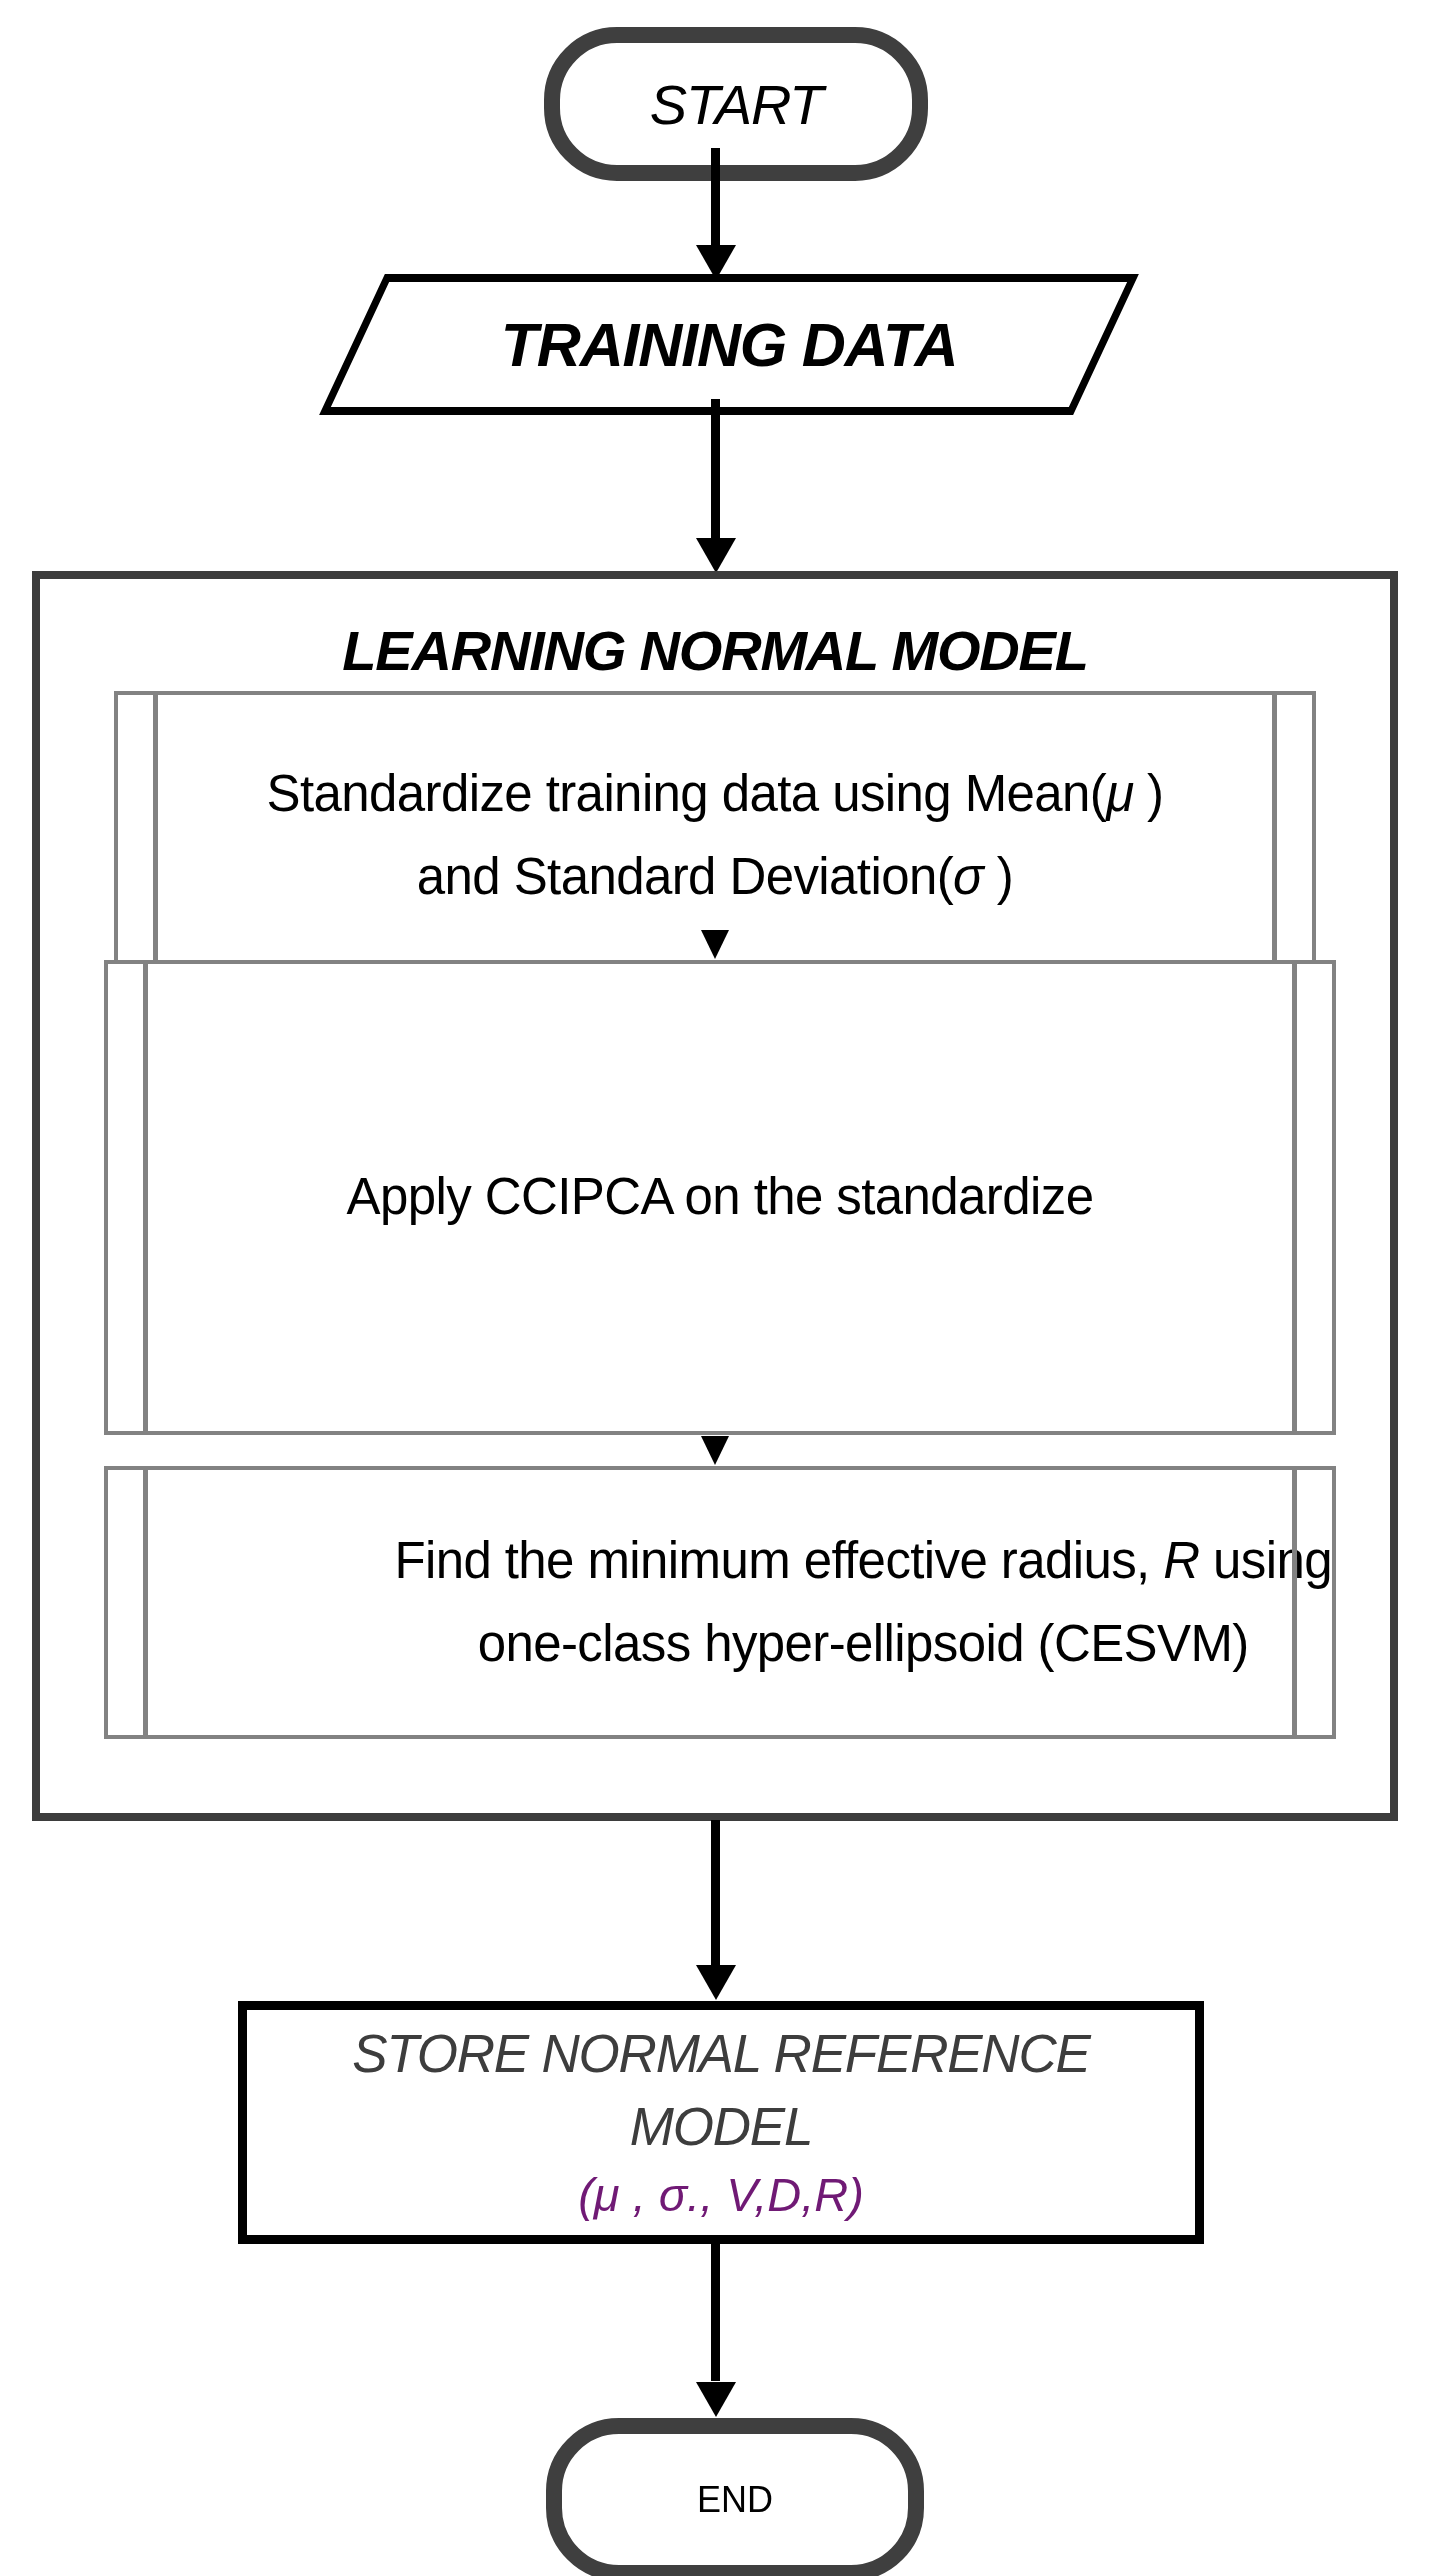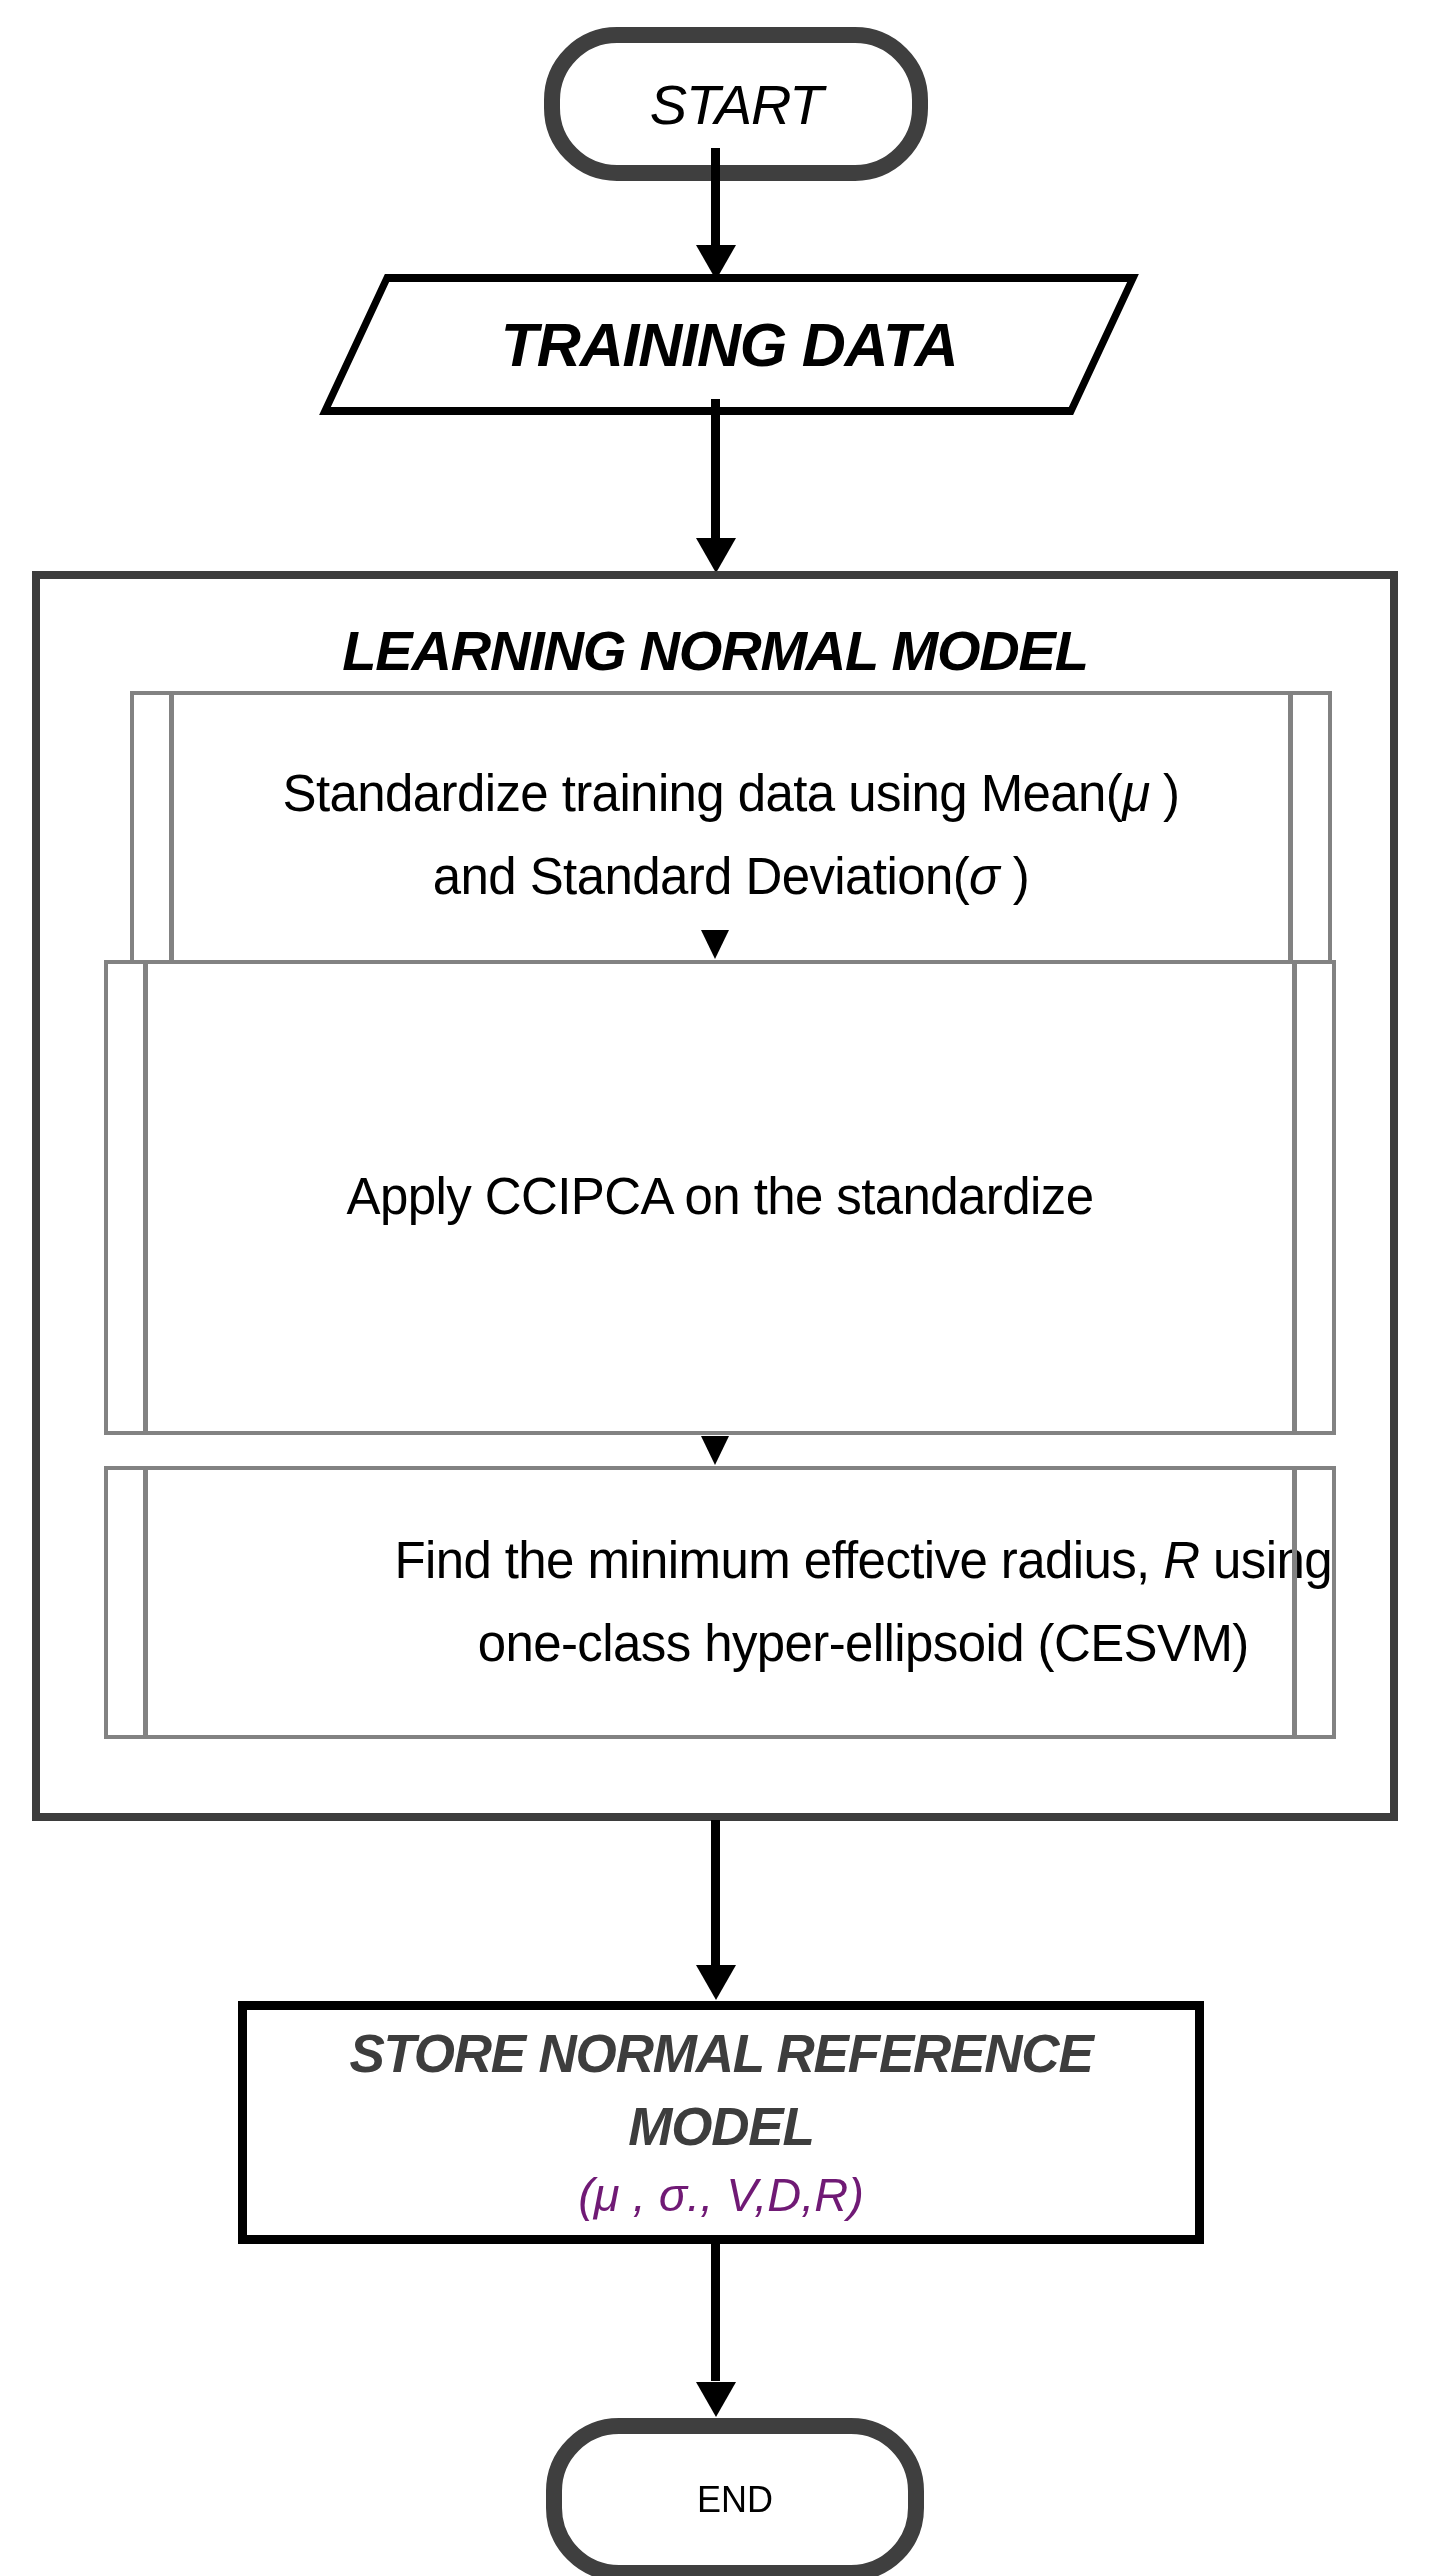--- a/index.html
+++ b/index.html
@@ -69,38 +69,38 @@
     font-weight:bold;font-style:italic;font-size:56px;letter-spacing:-1.2px;
     color:#000;
     margin-top:23px;
   }
   
   .step{
     position:absolute;
     border:4.9px solid #828282;background:#fff;box-sizing:border-box;
     display:flex;align-items:center;justify-content:center;
   }
-  .step.s1{left:130px;top:691px;width:1202px;height:290px;}
+  .step.s1{left:114px;top:691px;width:1202px;height:290px;}
   .step.s2{left:104px;top:960px;width:1232px;height:475px;}
   .step.s3{left:104px;top:1466px;width:1232px;height:273px;justify-content:flex-end;}
   .vbar{position:absolute;top:0;bottom:0;width:4.9px;background:#828282;}
   .vbar.l{left:35px;} .vbar.r{right:35px;}
   .step .lines{
     text-align:center;font-size:51px;line-height:1.62;color:#000;
     letter-spacing:-0.6px;
   }
   .it{font-style:italic;}
   
   .store-box{
     position:absolute;left:238px;top:2001px;width:966px;height:243px;
     border:9.7px solid #000;background:#fff;box-sizing:border-box;
     display:flex;flex-direction:column;align-items:center;justify-content:center;
   }
   .store-box .tline{
-    font-weight:bold;font-style:italic;font-size:53px;line-height:1.38;
+    font-weight:normal;font-style:italic;font-size:53px;line-height:1.38;
     color:#3d3d3d;letter-spacing:-1.2px;text-align:center;
   }
   .store-box .fline{
     font-weight:normal;font-style:italic;font-size:47px;line-height:1.38;
     color:#701a75;letter-spacing:0;text-align:center;
   }
 </style>
 </head>
 <body>
 

